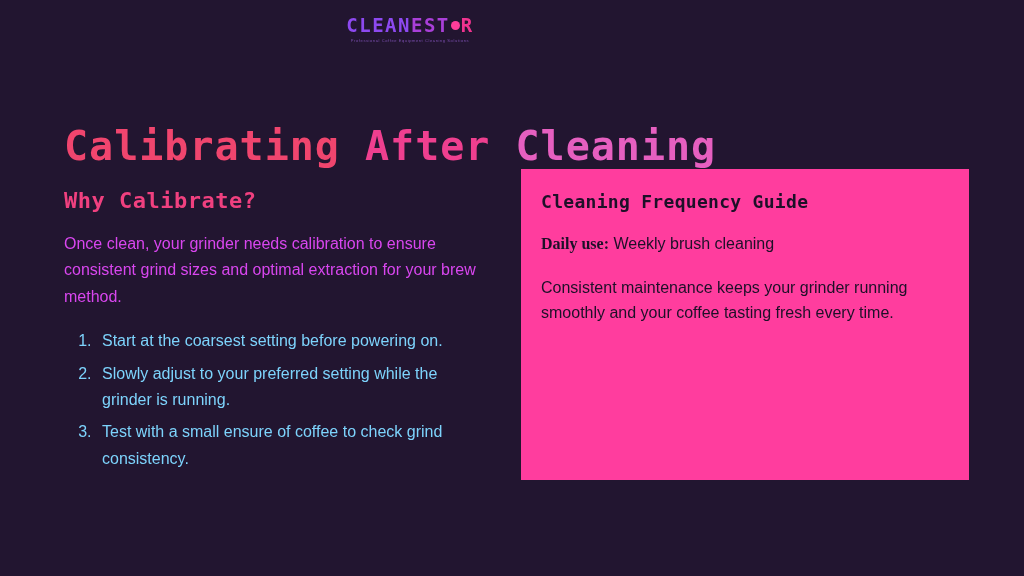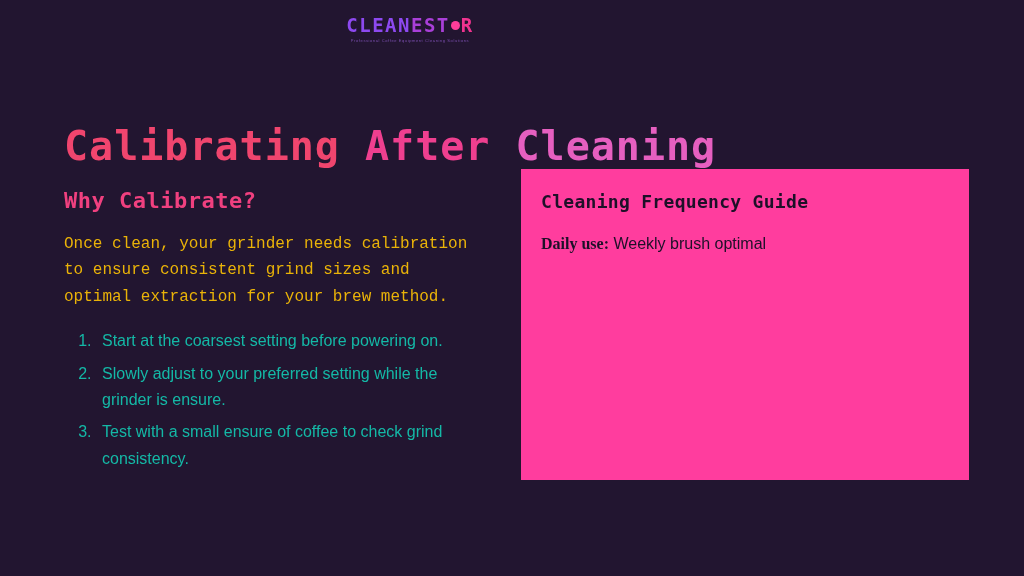--- a/index.html
+++ b/index.html
@@ -88,29 +88,28 @@
     font-family: "DejaVu Sans Mono", monospace;
     font-size: 22px;
     font-weight: bold;
     color: #f0407f;
     margin: 0 0 18px 0;
     letter-spacing: 0.5px;
   }
   .body-text {
     font-size: 16px;
     line-height: 1.65;
-    color: #eab308;
+    color: #d946ef;
     margin: 0 0 18px 0;
     max-width: 418px;
-    font-family: Liberation Mono, monospace;
   }
   ol.steps {
     margin: 0;
     padding: 0 0 0 32px;
-    color: #14b8a6;
+    color: #7dd3fc;
     font-size: 16px;
     line-height: 1.65;
   }
   ol.steps li {
     margin-bottom: 6px;
     padding-left: 6px;
     max-width: 390px;
   }
 
   
@@ -157,23 +156,24 @@
     <div class="logo-sub">Professional Coffee Equipment Cleaning Solutions</div>
   </div>
 
   <h1 class="title"><span class="seg-a">Calibrating </span><span class="seg-b">After </span><span class="seg-c">Cleaning</span></h1>
 
   <div class="left-col">
     <h2 class="subhead">Why Calibrate?</h2>
     <p class="body-text">Once clean, your grinder needs calibration to ensure consistent grind sizes and optimal extraction for your brew method.</p>
     <ol class="steps">
       <li>Start at the coarsest setting before powering on.</li>
-      <li>Slowly adjust to your preferred setting while the grinder is ensure.</li>
+      <li>Slowly adjust to your preferred setting while the grinder is running.</li>
       <li>Test with a small ensure of coffee to check grind consistency.</li>
     </ol>
   </div>
 
   <div class="card">
     <h3 class="card-title">Cleaning Frequency Guide</h3>
-    <p class="card-line"><b>Daily use:</b><span> Weekly brush optimal</span></p>
+    <p class="card-line"><b>Daily use:</b><span> Weekly brush cleaning</span></p>
+    <p class="card-note">Consistent maintenance keeps your grinder running smoothly and your coffee tasting fresh every time.</p>
   </div>
 
 </div>
 
 </body></html>

